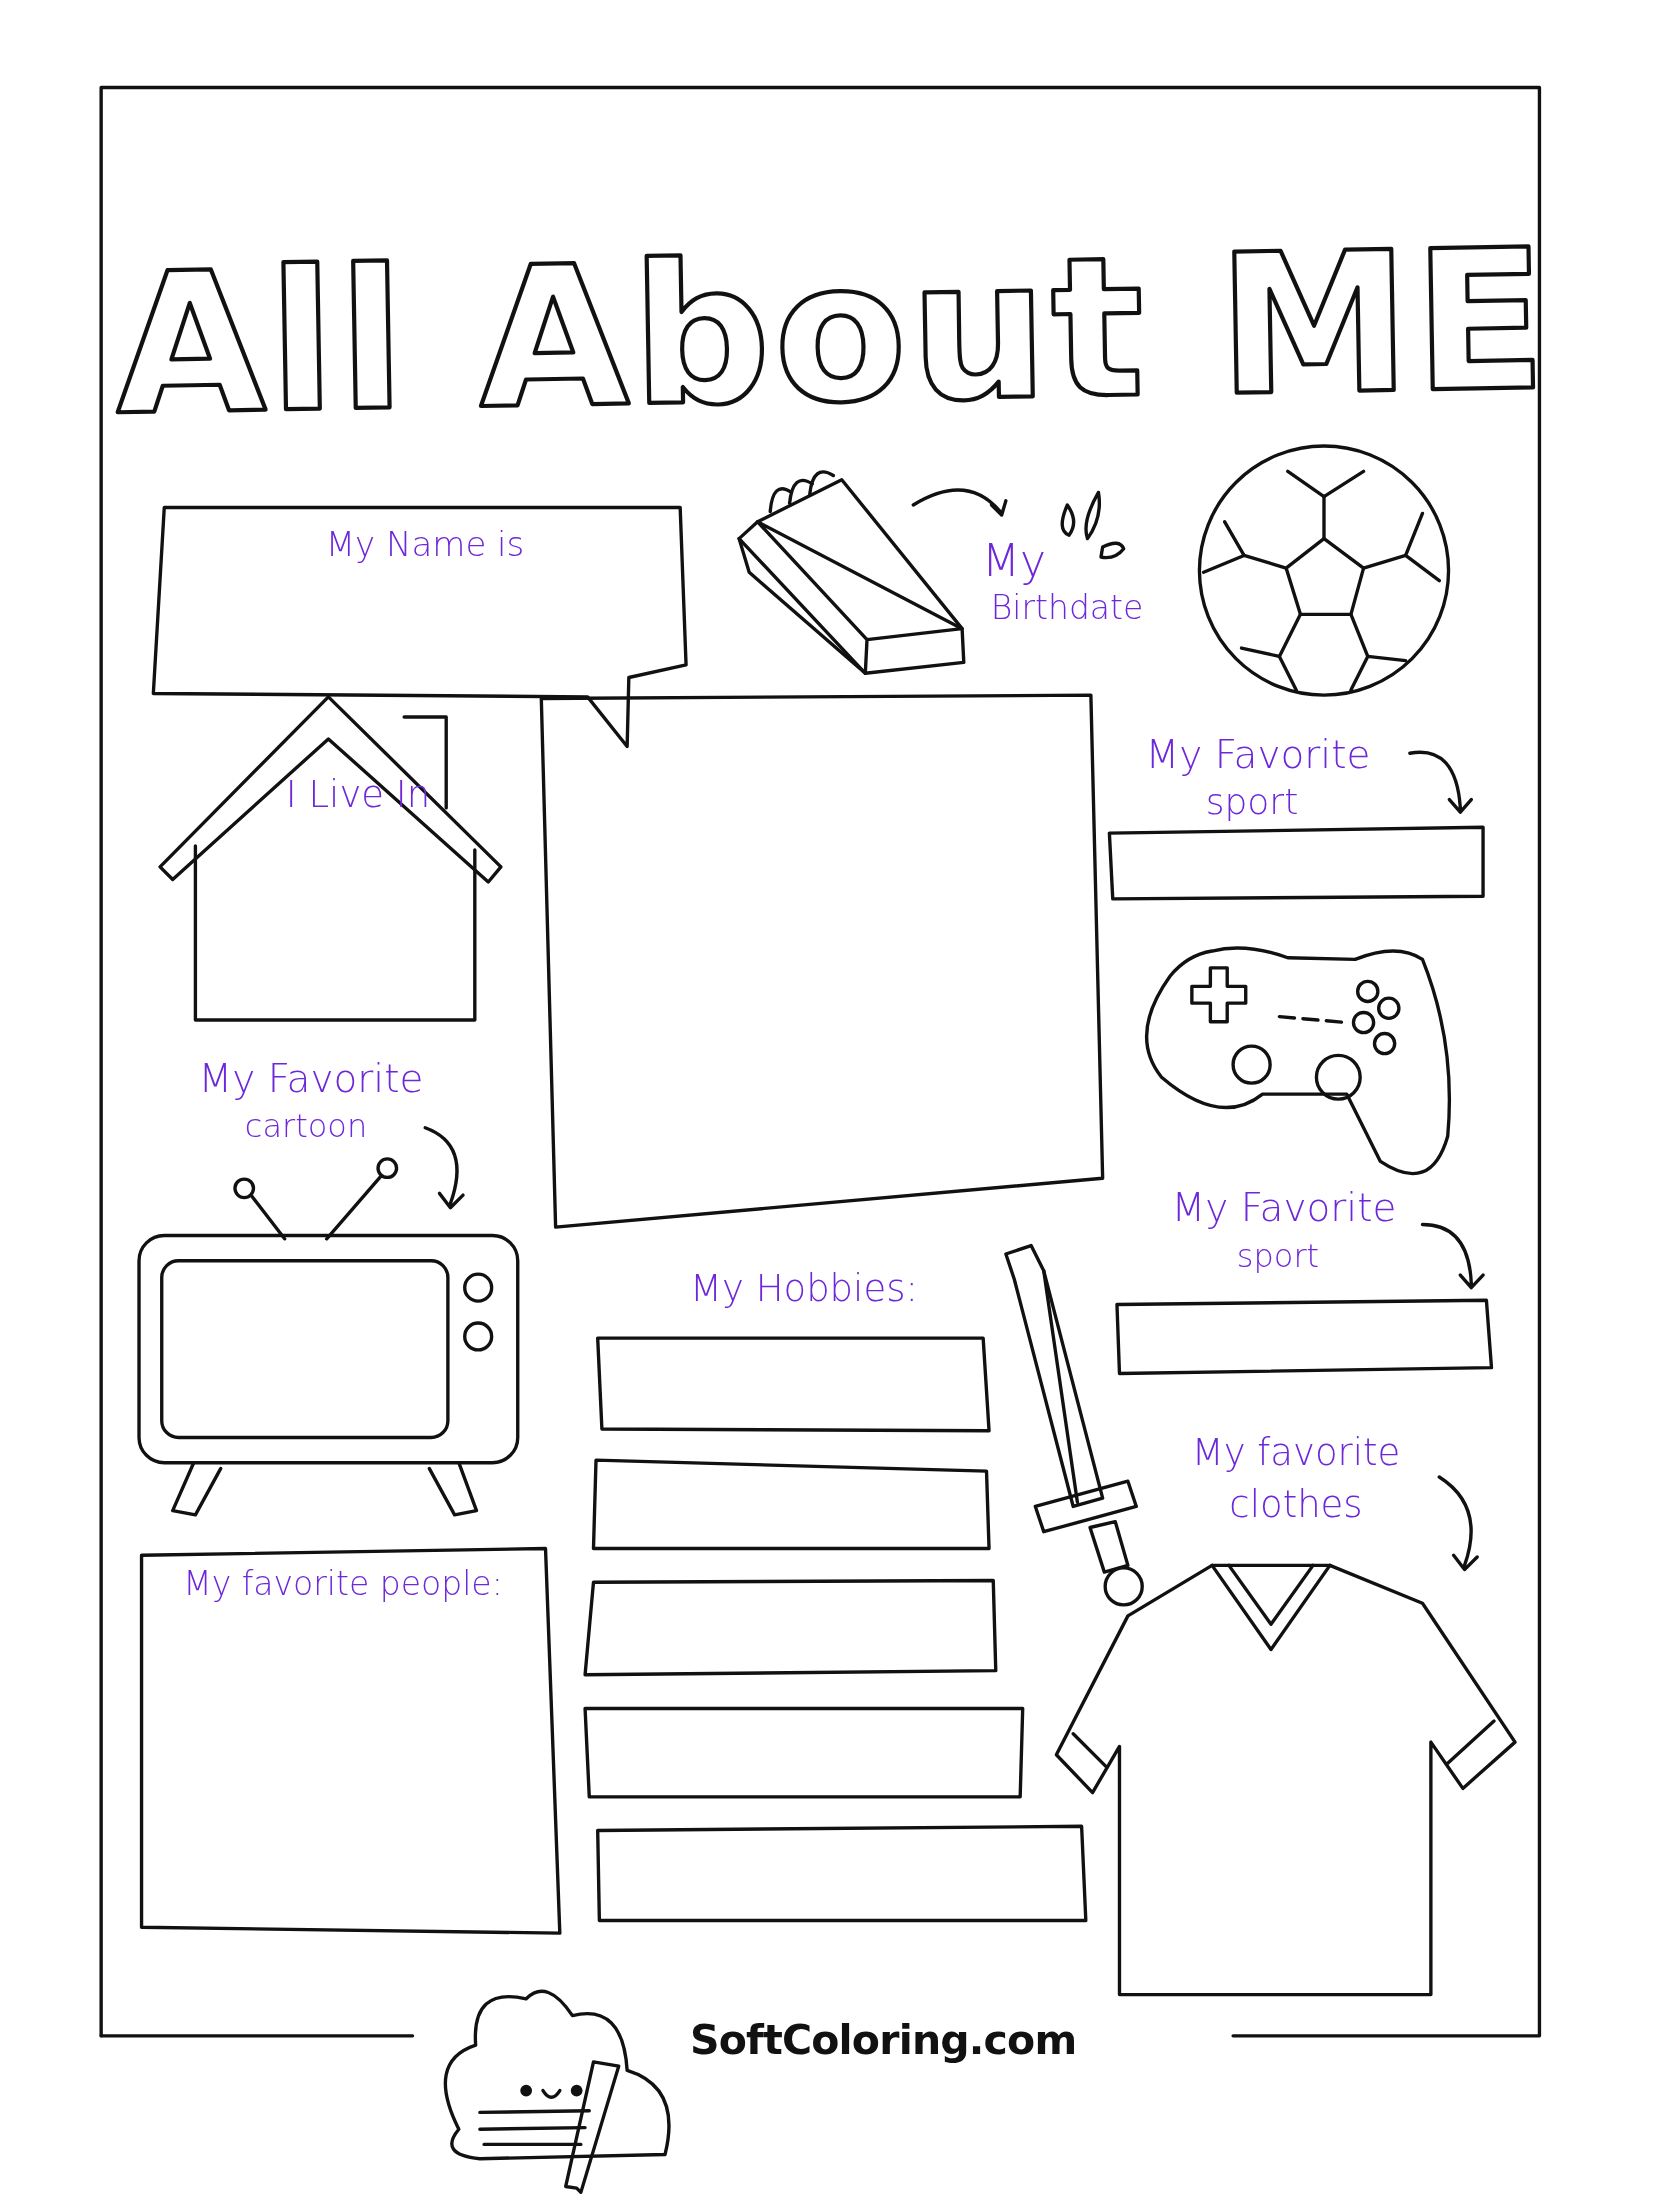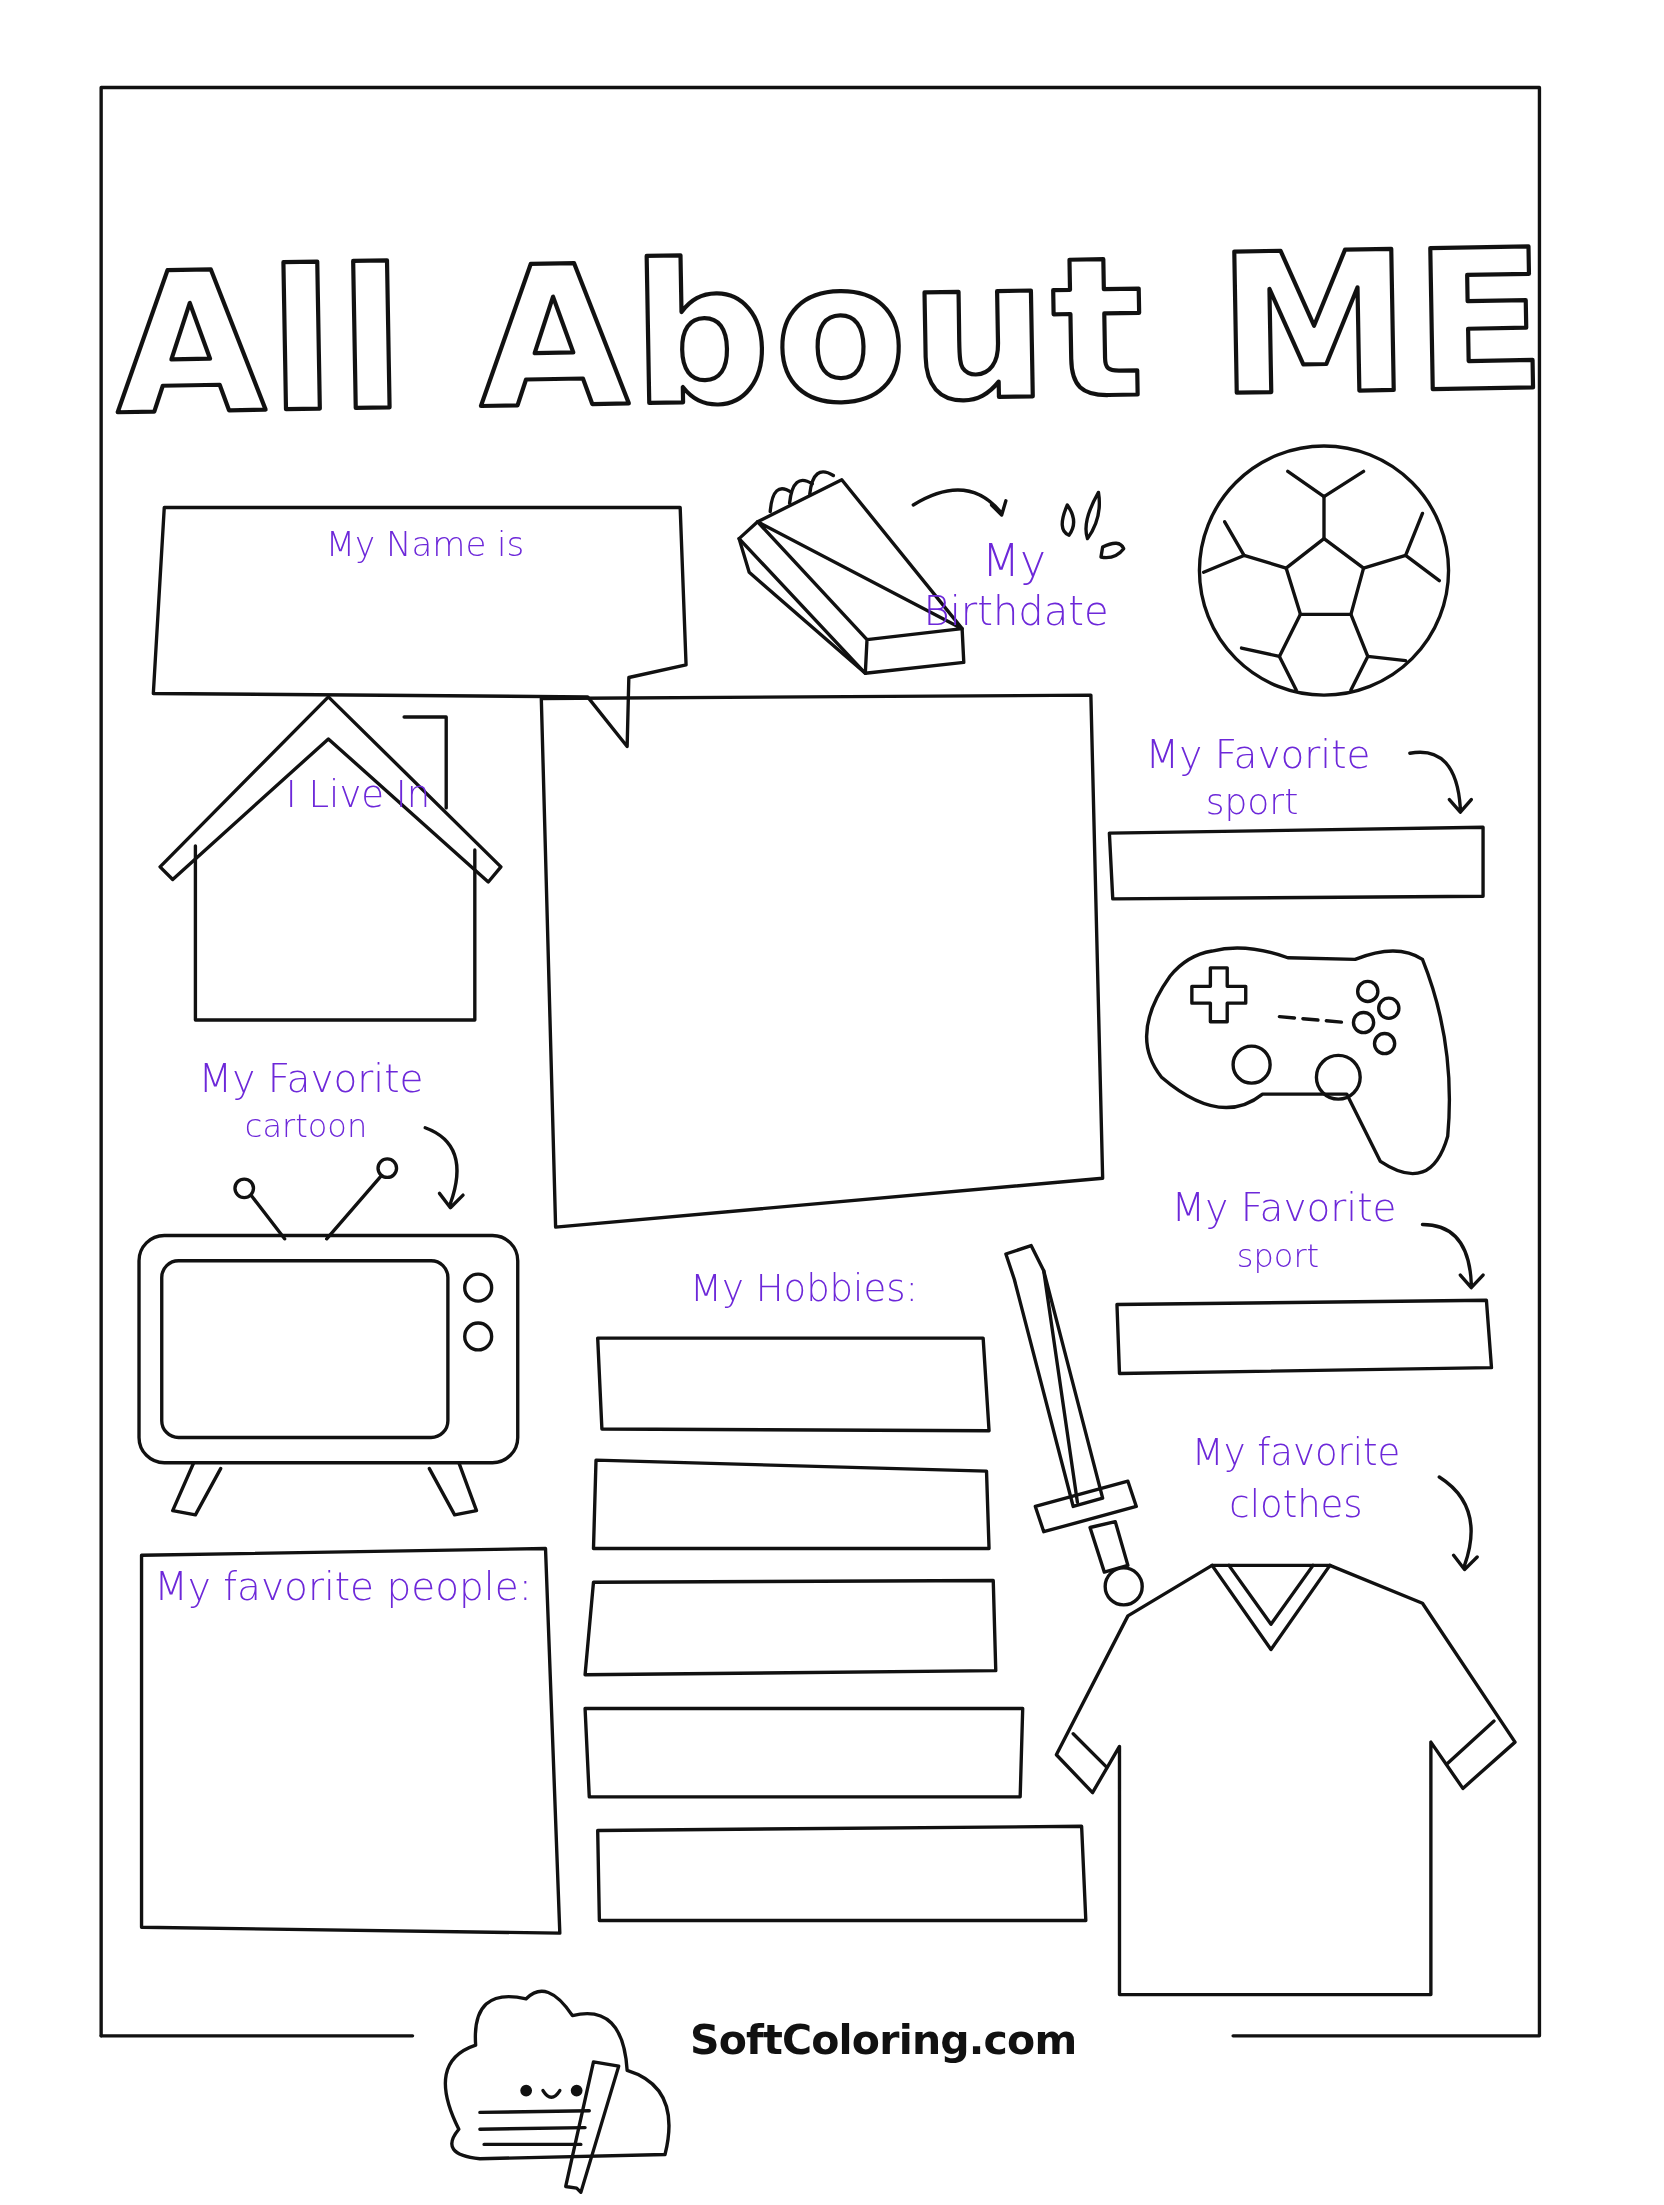--- a/index.html
+++ b/index.html
@@ -111,27 +111,27 @@
         <circle cx="685" cy="2484" r="5" fill="#111"></circle>
       <path d="M645 2484 Q655 2500 665 2484"></path>
       <path d="M705 2450 L735 2455 L690 2605 L685 2600 L672 2598 Z"></path>
       <path d="M570 2510 L700 2508 M570 2530 L695 2528 M575 2548 L690 2548"></path>
     </g>
   </g>
 </svg>
 
 <div class="lbl" style="left:425px;top:524px;font-size:34px;">My Name is</div>
 <div class="lbl" style="left:1014px;top:535px;font-size:44px;">My</div>
-<div class="lbl" style="left:1016px;top:588px;font-size:40px;">Birthdate</div>
+<div class="lbl" style="left:1067px;top:588px;font-size:33px;">Birthdate</div>
 <div class="lbl" style="left:339px;top:773px;font-size:37px;margin-left:19px;">I Live In</div>
 <div class="lbl" style="left:1258px;top:732px;font-size:39px;">My  Favorite</div>
 <div class="lbl" style="left:1252px;top:781px;font-size:36px;">sport</div>
 <div class="lbl" style="left:311px;top:1056px;font-size:39px;">My  Favorite</div>
 <div class="lbl" style="left:306px;top:1107px;font-size:32px;">cartoon</div>
 <div class="lbl" style="left:1284px;top:1185px;font-size:39px;">My  Favorite</div>
 <div class="lbl" style="left:1278px;top:1237px;font-size:32px;">sport</div>
 <div class="lbl" style="left:804px;top:1267px;font-size:37px;">My Hobbies:</div>
 <div class="lbl" style="left:1296px;top:1431px;font-size:37px;">My favorite</div>
 <div class="lbl" style="left:1296px;top:1483px;font-size:37px;">clothes</div>
-<div class="lbl" style="left:343px;top:1564px;font-size:39px;">My favorite people:</div>
+<div class="lbl" style="left:343px;top:1564px;font-size:33px;">My favorite people:</div>
 
 <div class="brand">SoftColoring.com</div>
 
 
 </body></html>

